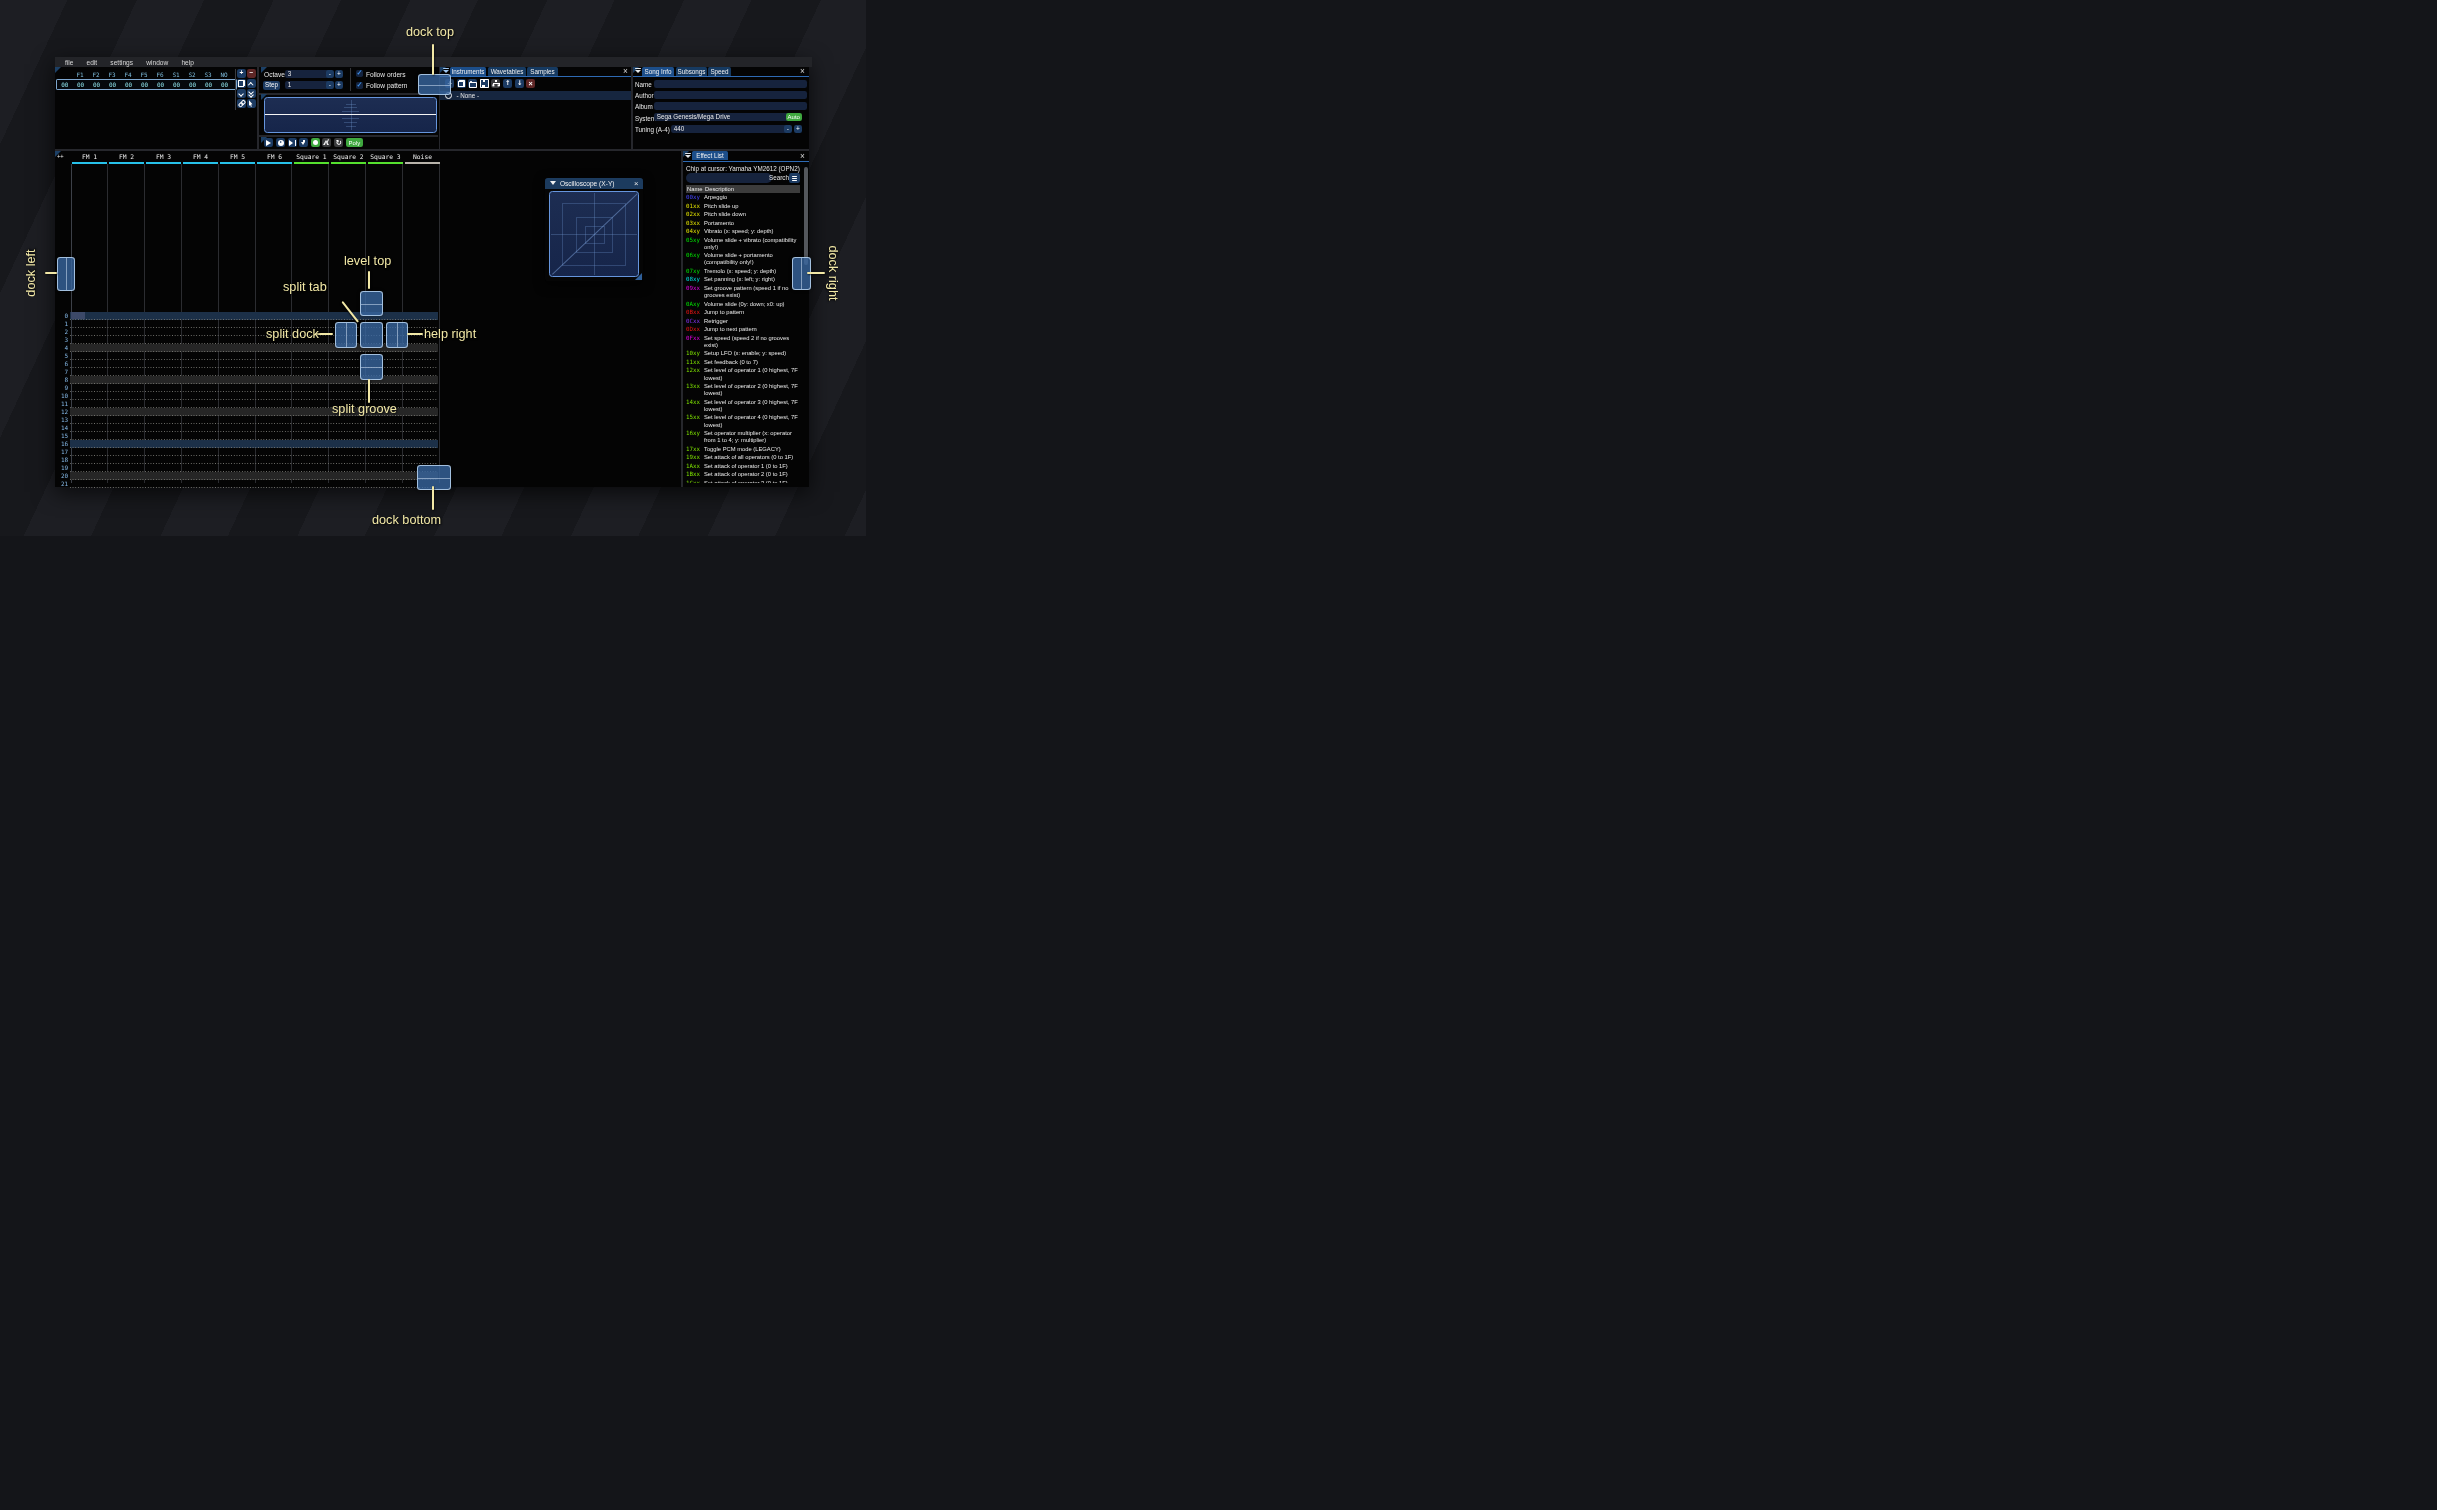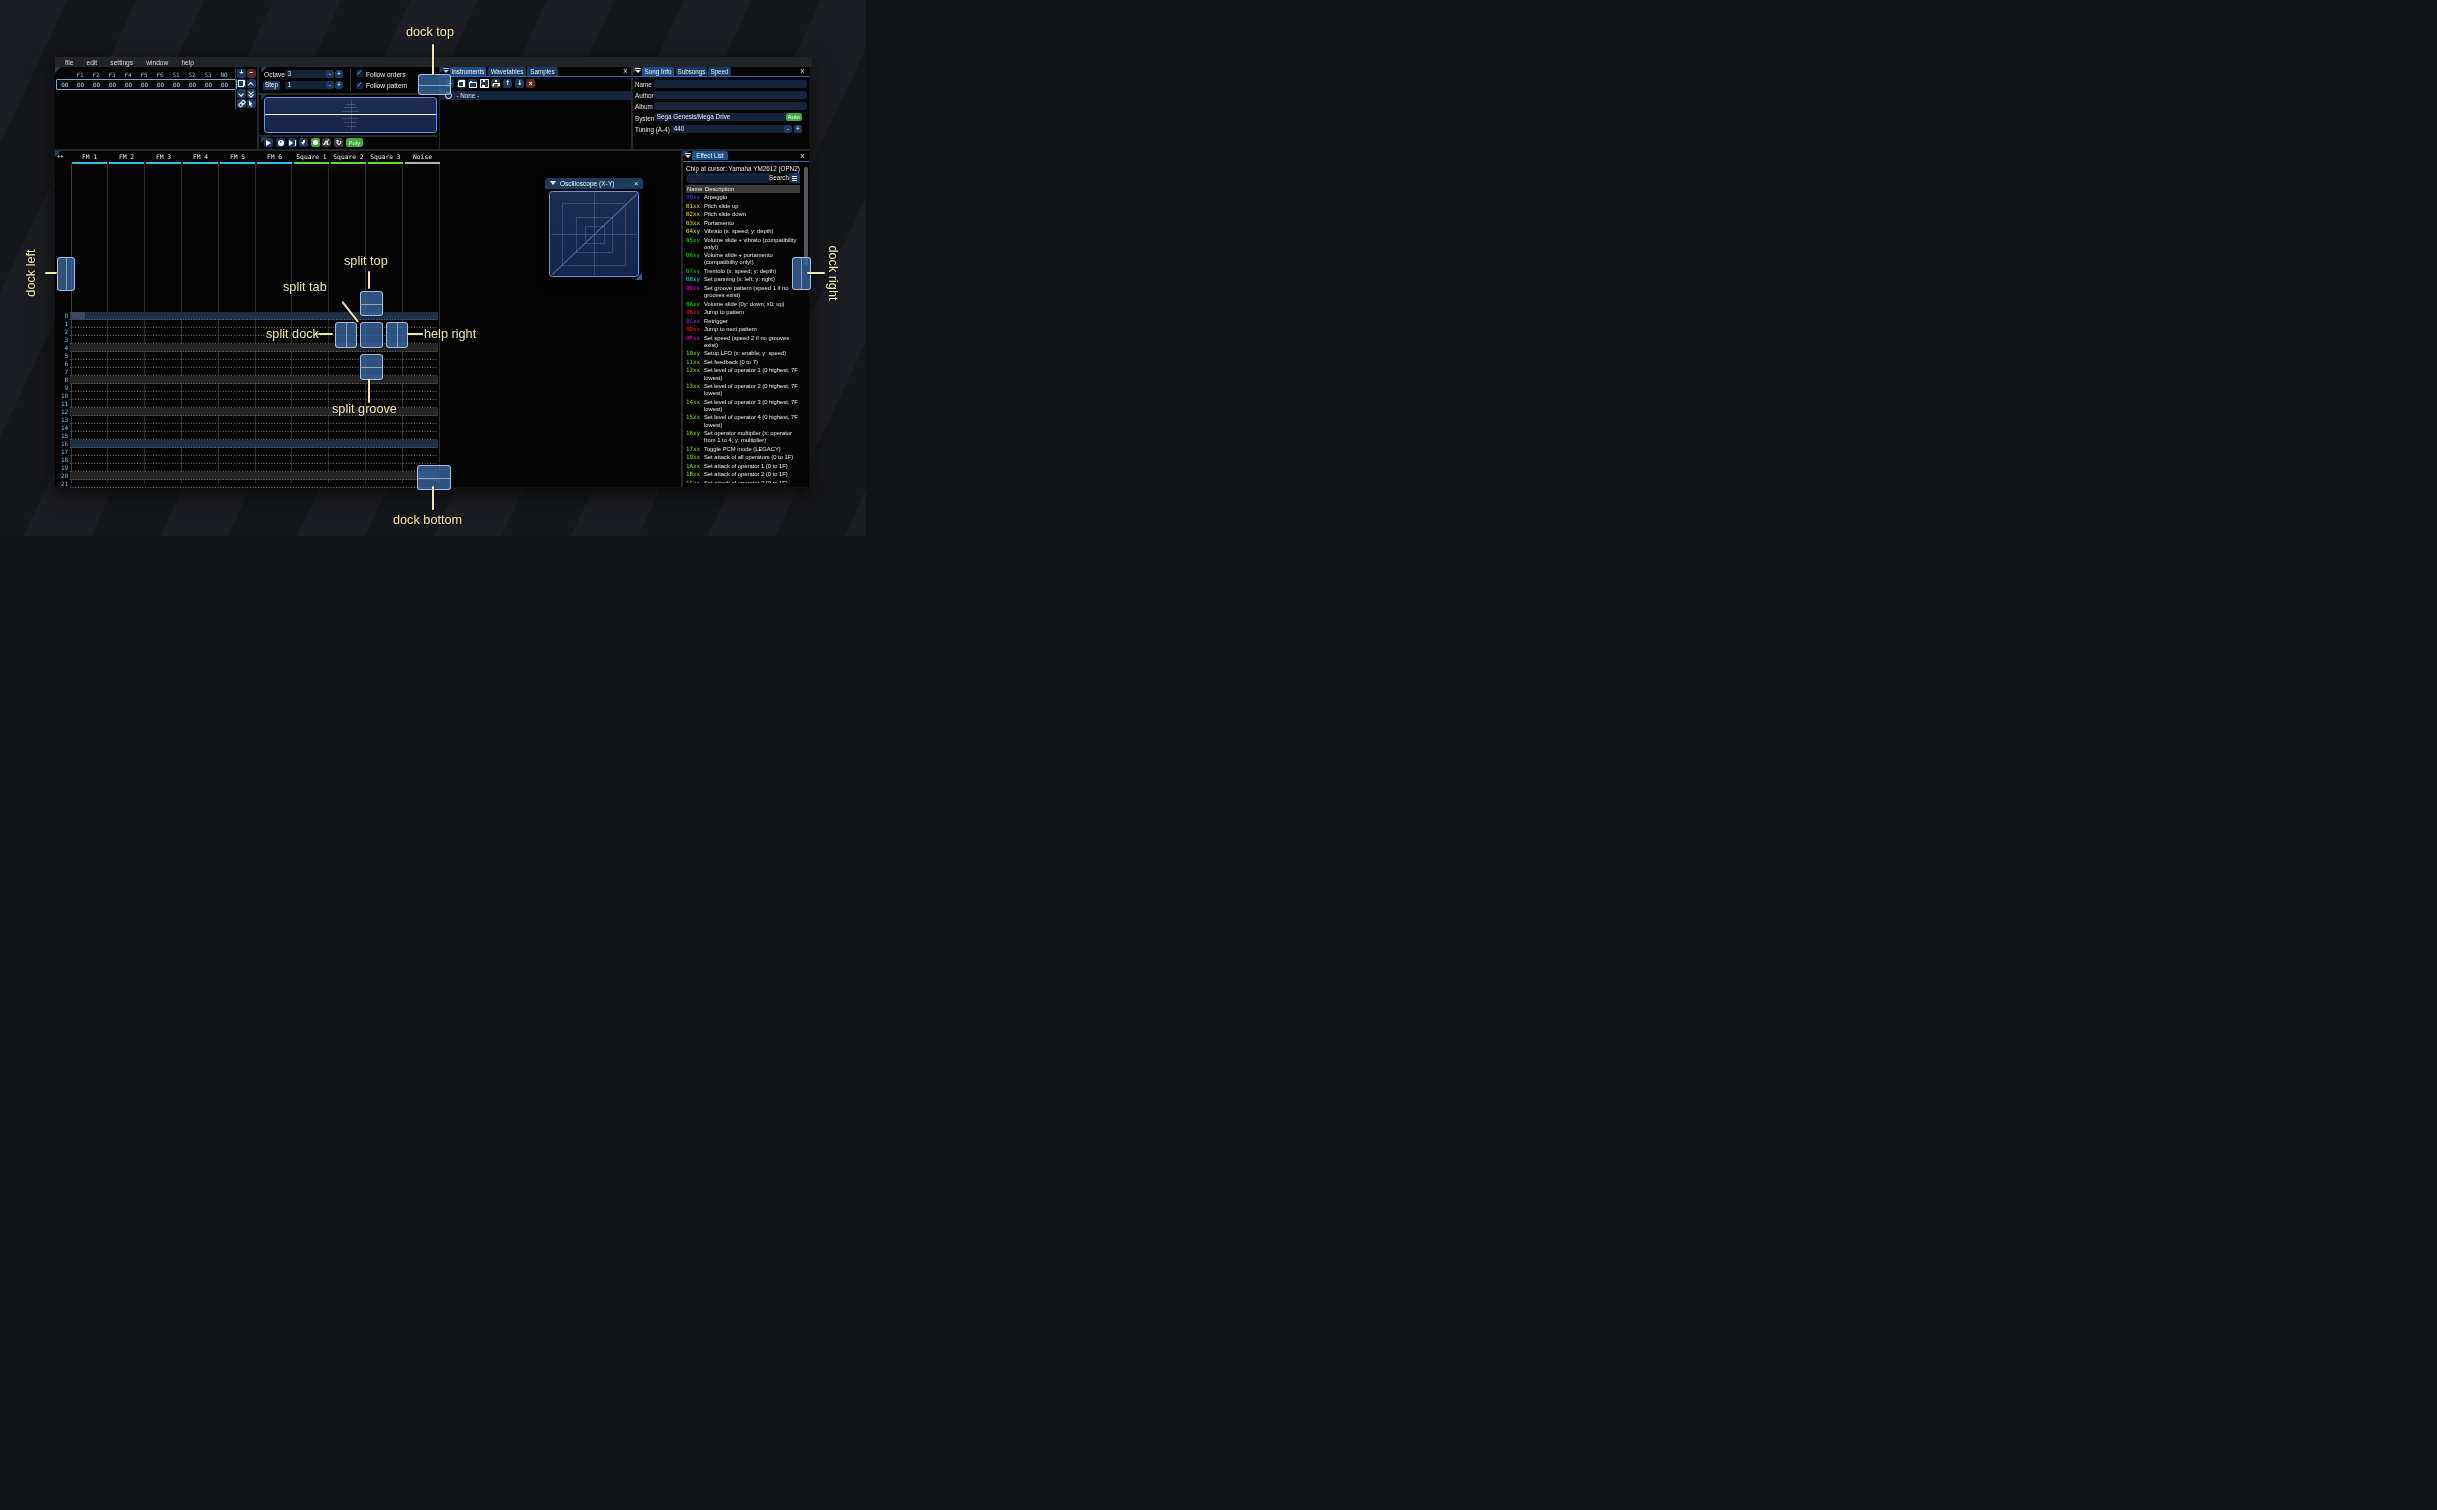--- a/index.html
+++ b/index.html
@@ -737,23 +737,23 @@
   <div class="conn" style="left:432px;top:486px;width:1.9px;height:24px;"></div>
   <div class="conn" style="left:45px;top:272px;width:12px;height:1.9px;"></div>
   <div class="conn" style="left:807px;top:272px;width:17.7px;height:1.9px;"></div>
   <div class="conn" style="left:368px;top:271px;width:1.9px;height:18px;"></div>
   <div class="conn" style="left:343px;top:301px;width:26px;height:1.9px;transform:rotate(51.9deg);transform-origin:0 0;"></div>
   <div class="conn" style="left:315px;top:333px;width:17.7px;height:1.9px;"></div>
   <div class="conn" style="left:407px;top:333px;width:15.5px;height:1.9px;"></div>
   <div class="conn" style="left:368px;top:379px;width:1.9px;height:24px;"></div>
 
   <div class="docklabel" style="left:406px;top:25.4px;">dock top</div>
-  <div class="docklabel" style="left:393px;top:513px;text-align:center;">dock bottom</div>
+  <div class="docklabel" style="left:372px;top:513px;text-align:center;">dock bottom</div>
   <div class="docklabel" style="left:31px;top:273px;transform:translate(-50%,-50%) rotate(-90deg);">dock left</div>
   <div class="docklabel" style="left:833px;top:273px;transform:translate(-50%,-50%) rotate(90deg);">dock right</div>
-  <div class="docklabel" style="left:344px;top:254px;">split top</div>
+  <div class="docklabel" style="left:344px;top:254px;">level top</div>
   <div class="docklabel" style="left:283px;top:280px;">split tab</div>
   <div class="docklabel" style="left:266px;top:327px;">split dock</div>
   <div class="docklabel" style="left:424px;top:327px;">help right</div>
   <div class="docklabel" style="left:332px;top:402px;">split groove</div>
 
 </div>
 
 
 </body></html>

